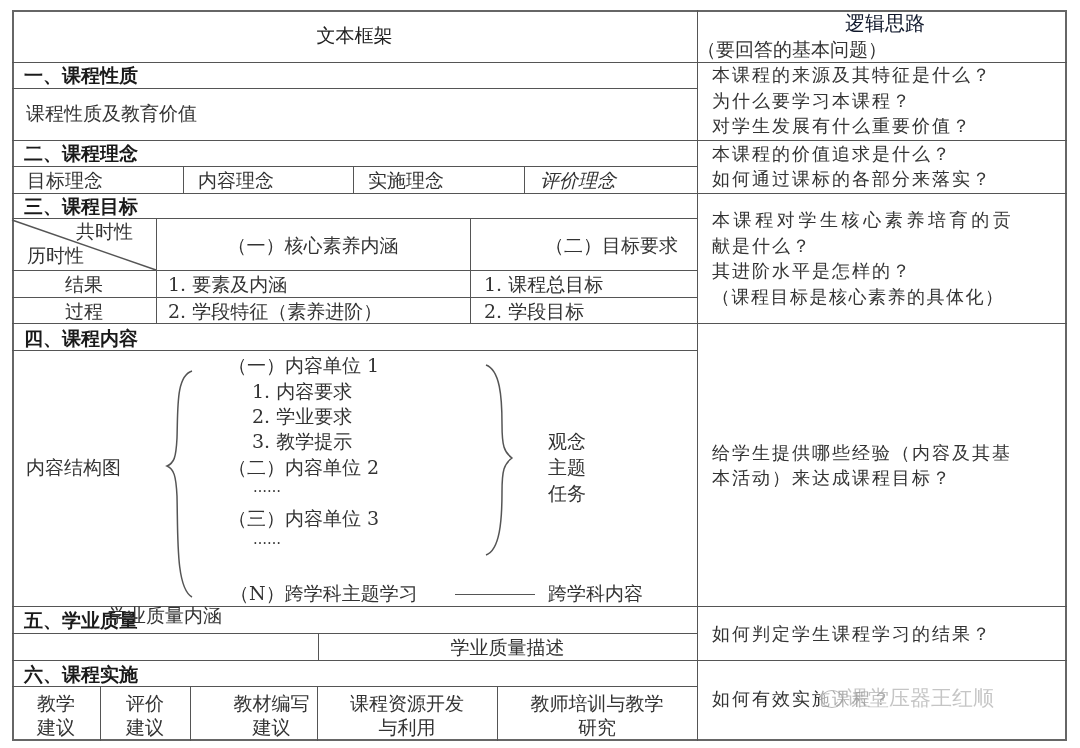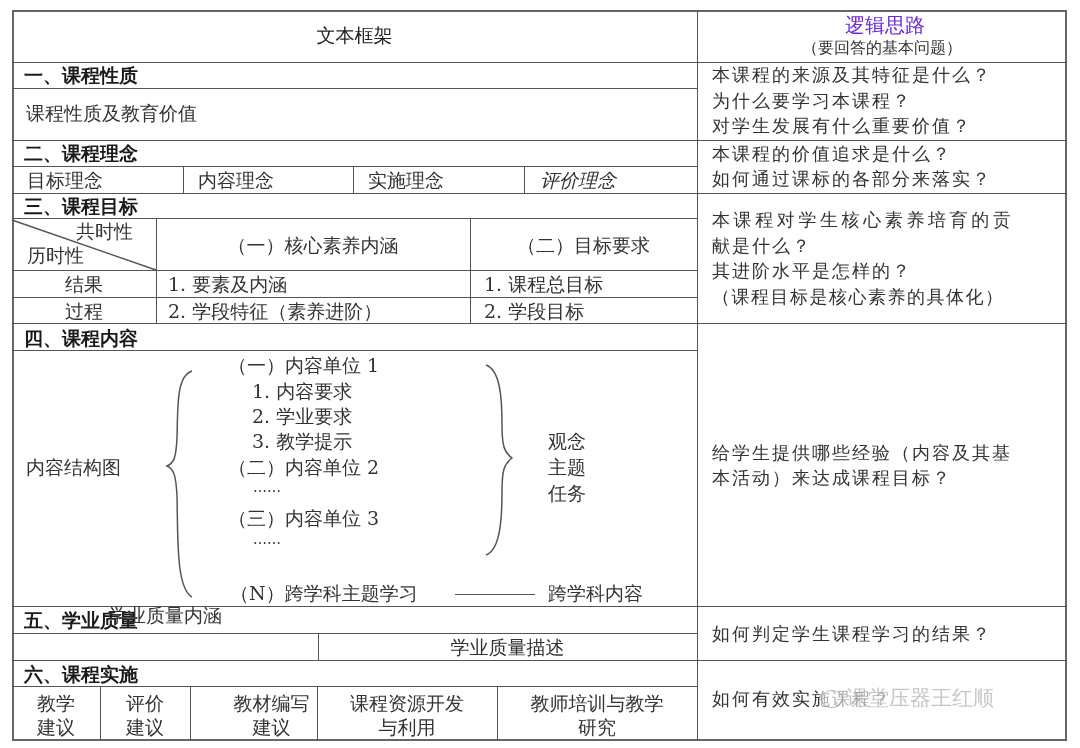--- a/index.html
+++ b/index.html
@@ -50,42 +50,42 @@
 </svg>
 
 <div class="vl" style="left:318px; top:633px; height:27px;"></div>
 
 <div class="vl" style="left:100px; top:686px; height:55px;"></div>
 <div class="vl" style="left:190px; top:686px; height:55px;"></div>
 <div class="vl" style="left:317px; top:686px; height:55px;"></div>
 <div class="vl" style="left:497px; top:686px; height:55px;"></div>
 
 <div class="t cell" style="left:12px; width:685px; top:26px; text-align:center; font-family:'DejaVu Sans','Liberation Sans',sans-serif; font-size:19px; color:#222;">文本框架</div>
-<div class="t cell" style="left:697px; width:376px; top:15px; text-align:center; font-family:Liberation Sans, sans-serif; font-size:20px; color:#6d28d9;">逻辑思路</div>
-<div class="t cell" style="left:697px; width:370px; top:40px; text-align:center; font-size:16px;">（要回答的基本问题）</div>
+<div class="t cell" style="left:697px; width:376px; top:15px; text-align:center; font-family:Liberation Mono, monospace; font-size:20px; color:#0f172a;">逻辑思路</div>
+<div class="t cell" style="left:697px; width:370px; top:40px; text-align:left; font-size:19px;">（要回答的基本问题）</div>
 
 <div class="t sec" style="left:24px; top:66px;">一、课程性质</div>
 <div class="t cell" style="left:26px; top:104px;">课程性质及教育价值</div>
 <div class="t q" style="left:712px; top:66px;">本课程的来源及其特征是什么？</div>
 <div class="t q" style="left:712px; top:92px;">为什么要学习本课程？</div>
 <div class="t q" style="left:712px; top:117px;">对学生发展有什么重要价值？</div>
 
 <div class="t sec" style="left:24px; top:144px;">二、课程理念</div>
 <div class="t cell" style="left:27px; top:171px;">目标理念</div>
 <div class="t cell" style="left:198px; top:171px;">内容理念</div>
 <div class="t cell" style="left:368px; top:171px;">实施理念</div>
 <div class="t cell" style="left:540px; top:171px;font-style:italic;">评价理念</div>
 <div class="t q" style="left:712px; top:145px;">本课程的价值追求是什么？</div>
 <div class="t q" style="left:712px; top:170px;">如何通过课标的各部分来落实？</div>
 
 <div class="t sec" style="left:24px; top:197px;">三、课程目标</div>
 <div class="t cell" style="left:76px; top:222px;">共时性</div>
 <div class="t cell" style="left:27px; top:246px;text-align:right;">历时性</div>
 <div class="t cell c" style="left:156px; width:314px; top:236px;">（一）核心素养内涵</div>
-<div class="t cell c" style="left:470px; width:227px; top:236px;">（二）目标要求</div>
+<div class="t cell c" style="left:470px; width:227px; top:236px;padding-left:28px;">（二）目标要求</div>
 
 <div class="t cell c" style="left:12px; width:144px; top:275px;">结果</div>
 <div class="t cell" style="left:168px; top:275px;">1. 要素及内涵</div>
 <div class="t cell" style="left:484px; top:275px;">1. 课程总目标</div>
 <div class="t cell c" style="left:12px; width:144px; top:302px;">过程</div>
 <div class="t cell" style="left:168px; top:302px;">2. 学段特征（素养进阶）</div>
 <div class="t cell" style="left:484px; top:302px;">2. 学段目标</div>
 
 <div class="t q" style="left:712px; top:211px; letter-spacing:3.6px;">本课程对学生核心素养培育的贡</div>
 <div class="t q" style="left:712px; top:237px;">献是什么？</div>

